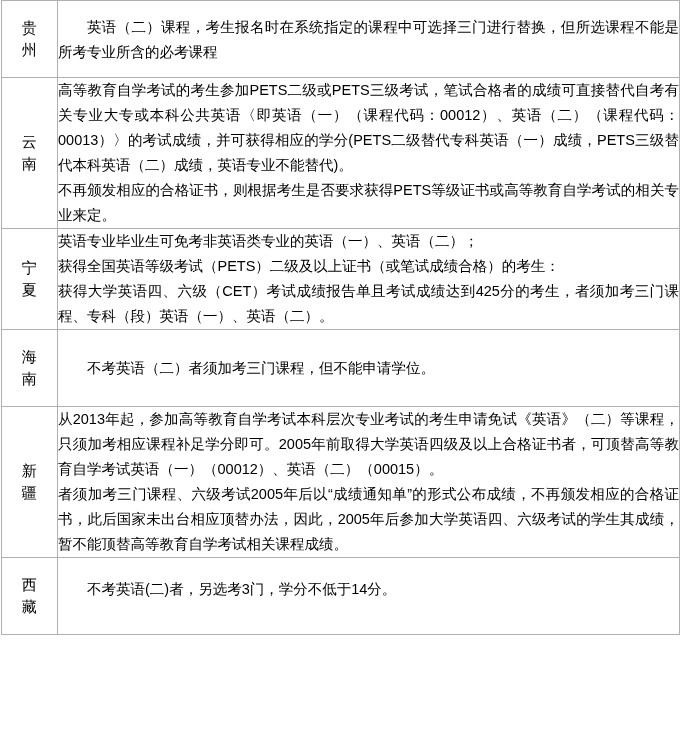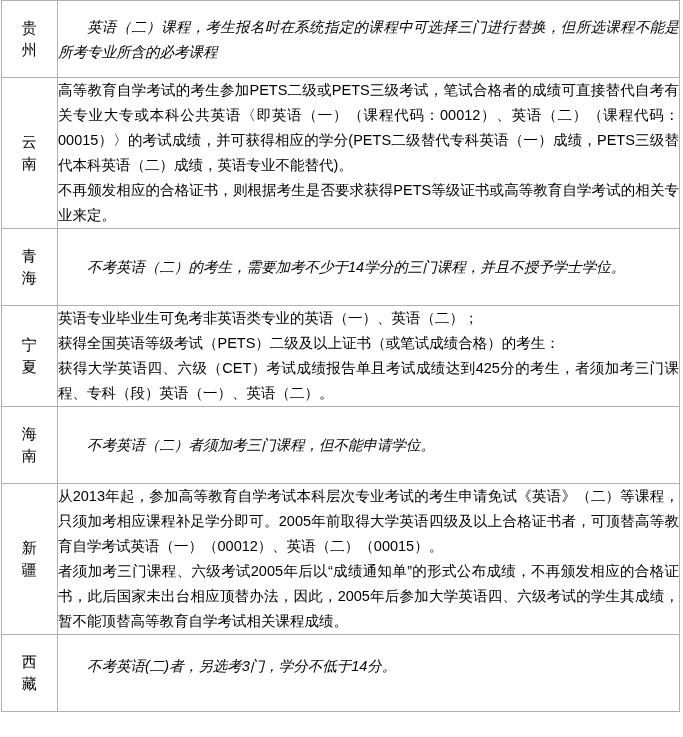--- a/index.html
+++ b/index.html
@@ -50,21 +50,20 @@
     font-size: 14.5px;
     line-height: 25px;
     text-align: justify;
   }
   td.region-content p {
     margin: 0;
     text-indent: 0;
   }
   td.region-content p.indent {
     text-indent: 2em;
-    font-style: italic;
   }
   .first-row td.region-content {
     padding-top: 2px;
   }
   .last-row td.region-content {
     padding-bottom: 13px;
     margin-top: 12px;
   }
 </style>
 </head>
@@ -79,30 +78,22 @@
         </td>
         <td class="region-content">
           <p class="indent">英语（二）课程，考生报名时在系统指定的课程中可选择三门进行替换，但所选课程不能是所考专业所含的必考课程</p>
         </td>
       </tr>
       <tr>
         <td class="region-name">
           <span class="namewrap">云南</span>
         </td>
         <td class="region-content">
-          <p>高等教育自学考试的考生参加PETS二级或PETS三级考试，笔试合格者的成绩可直接替代自考有关专业大专或本科公共英语〈即英语（一）（课程代码：00012）、英语（二）（课程代码：00015）〉的考试成绩，并可获得相应的学分(PETS二级替代专科英语（一）成绩，PETS三级替代本科英语（二）成绩，英语专业不能替代)。</p>
+          <p>高等教育自学考试的考生参加PETS二级或PETS三级考试，笔试合格者的成绩可直接替代自考有关专业大专或本科公共英语〈即英语（一）（课程代码：00012）、英语（二）（课程代码：00013）〉的考试成绩，并可获得相应的学分(PETS二级替代专科英语（一）成绩，PETS三级替代本科英语（二）成绩，英语专业不能替代)。</p>
           <p>不再颁发相应的合格证书，则根据考生是否要求获得PETS等级证书或高等教育自学考试的相关专业来定。</p>
-        </td>
-      </tr>
-      <tr>
-        <td class="region-name">
-          <span class="namewrap">青海</span>
-        </td>
-        <td class="region-content">
-          <p class="indent">不考英语（二）的考生，需要加考不少于14学分的三门课程，并且不授予学士学位。</p>
         </td>
       </tr>
       <tr>
         <td class="region-name">
           <span class="namewrap">宁夏</span>
         </td>
         <td class="region-content">
           <p>英语专业毕业生可免考非英语类专业的英语（一）、英语（二）；</p>
           <p>获得全国英语等级考试（PETS）二级及以上证书（或笔试成绩合格）的考生：</p>
           <p>获得大学英语四、六级（CET）考试成绩报告单且考试成绩达到425分的考生，者须加考三门课程、专科（段）英语（一）、英语（二）。</p>

